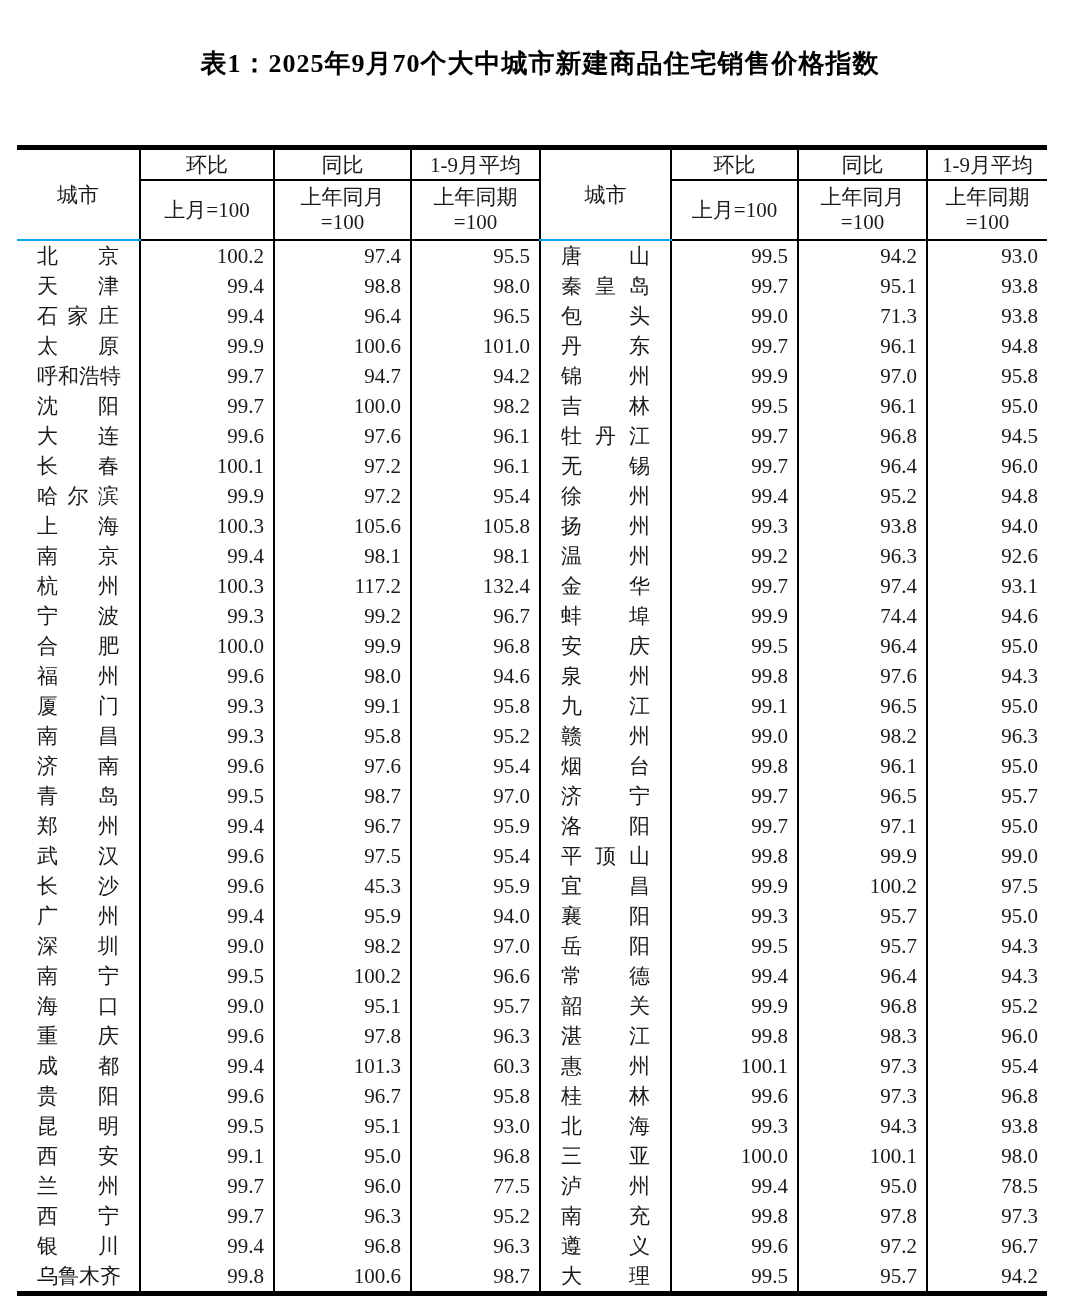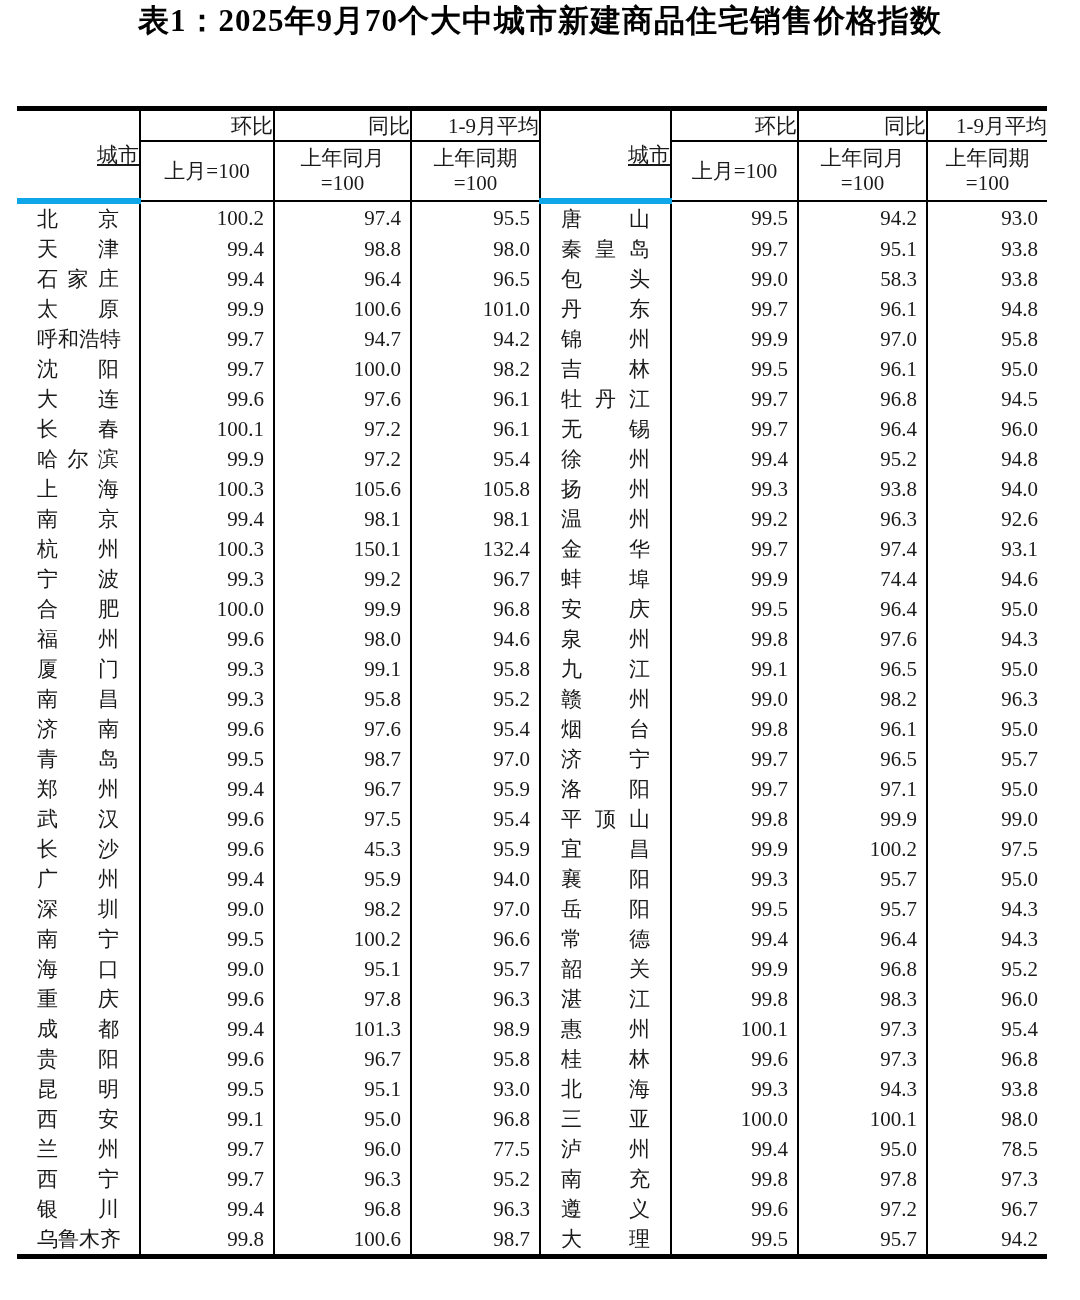--- a/index.html
+++ b/index.html
@@ -9,56 +9,56 @@
     width: 1080px;
     font-family: "Liberation Serif", "DejaVu Serif", serif;
   }
   .page {
     width: 1080px;
     height: 1300px;
     background: #ffffff;
     overflow: hidden;
   }
   .title {
+    padding-top: 46px;
     text-align: center;
-    font-size: 31px;
+    font-size: 26px;
     font-weight: bold;
     color: #000000;
     letter-spacing: 1px;
   }
   table.idx {
     table-layout: fixed;
     border-collapse: collapse;
     width: 1030px;
     margin: 64px 0 0 17px;
     border-top: 5px solid #000000;
     border-bottom: 5px solid #000000;
   }
   th, td {
     margin: 0;
     padding: 0;
     font-weight: normal;
     color: #1a1a1a;
     font-size: 21px;
     overflow: hidden;
   }
-  tr.hrow1 th { height: 29px; text-align: right; vertical-align: middle; }
+  tr.hrow1 th { height: 29px; text-align: center; vertical-align: middle; }
   tr.hrow1 th.measure { border-bottom: 2px solid #000000; }
   tr.hrow2 th {
     height: 58px;
     text-align: center;
     vertical-align: middle;
     line-height: 25px;
     border-bottom: 2px solid #000000;
   }
   th.cityhead {
     text-align: center;
     vertical-align: middle;
-    border-bottom: 6px solid #0ea5e9;
-    text-decoration: underline;
+    border-bottom: 2px solid #0ea5e9;
   }
   .bl { border-left: 2px solid #000000; }
   tbody td { height: 30px; line-height: 30px; white-space: nowrap; vertical-align: middle; }
   td.num { text-align: right; padding-right: 9px; }
   .city-flex {
     display: flex;
     justify-content: space-between;
     padding: 0 20px;
   }
   .city-flex span { display: inline-block; }
@@ -155,21 +155,21 @@
     <td class="num bl">99.4</td>
     <td class="num bl">96.4</td>
     <td class="num bl">96.5</td>
     <td class="bl">
             <div class="city-flex">
               <span>包</span>
               <span>头</span>
             </div>
           </td>
     <td class="num bl">99.0</td>
-    <td class="num bl">58.3</td>
+    <td class="num bl">71.3</td>
     <td class="num bl">93.8</td>
   </tr>
 
   <tr>
     <td>
             <div class="city-flex">
               <span>太</span>
               <span>原</span>
             </div>
           </td>
@@ -339,21 +339,21 @@
   </tr>
 
   <tr>
     <td>
             <div class="city-flex">
               <span>杭</span>
               <span>州</span>
             </div>
           </td>
     <td class="num bl">100.3</td>
-    <td class="num bl">150.1</td>
+    <td class="num bl">117.2</td>
     <td class="num bl">132.4</td>
     <td class="bl">
             <div class="city-flex">
               <span>金</span>
               <span>华</span>
             </div>
           </td>
     <td class="num bl">99.7</td>
     <td class="num bl">97.4</td>
     <td class="num bl">93.1</td>
@@ -677,21 +677,21 @@
 
   <tr>
     <td>
             <div class="city-flex">
               <span>成</span>
               <span>都</span>
             </div>
           </td>
     <td class="num bl">99.4</td>
     <td class="num bl">101.3</td>
-    <td class="num bl">98.9</td>
+    <td class="num bl">60.3</td>
     <td class="bl">
             <div class="city-flex">
               <span>惠</span>
               <span>州</span>
             </div>
           </td>
     <td class="num bl">100.1</td>
     <td class="num bl">97.3</td>
     <td class="num bl">95.4</td>
   </tr>

